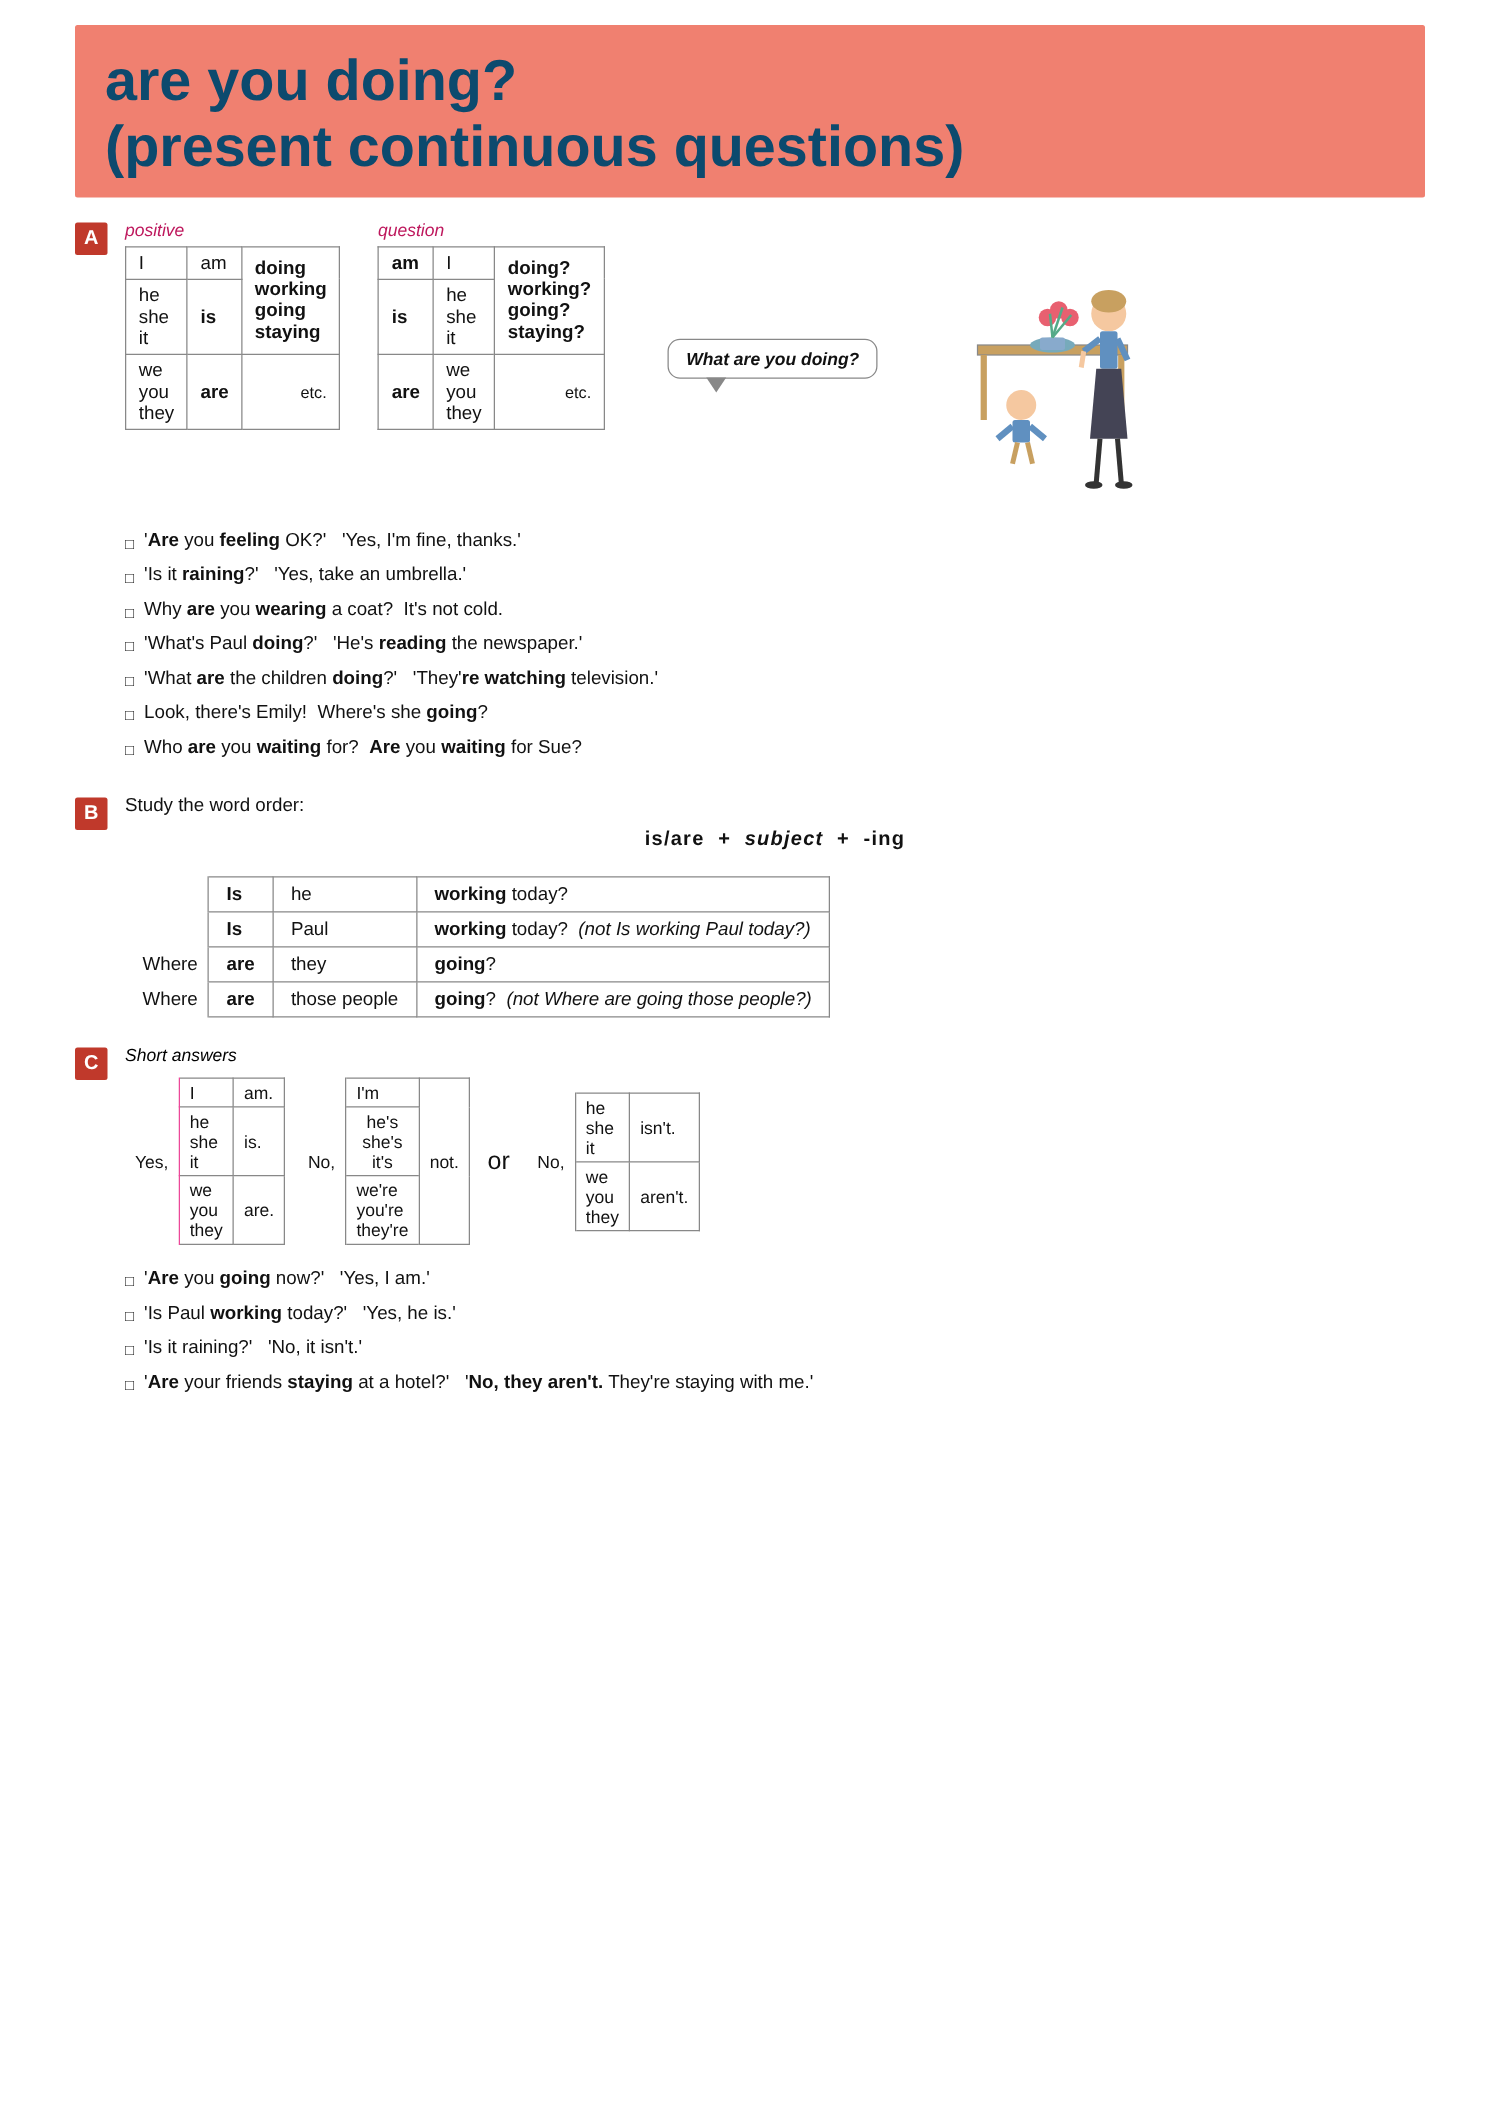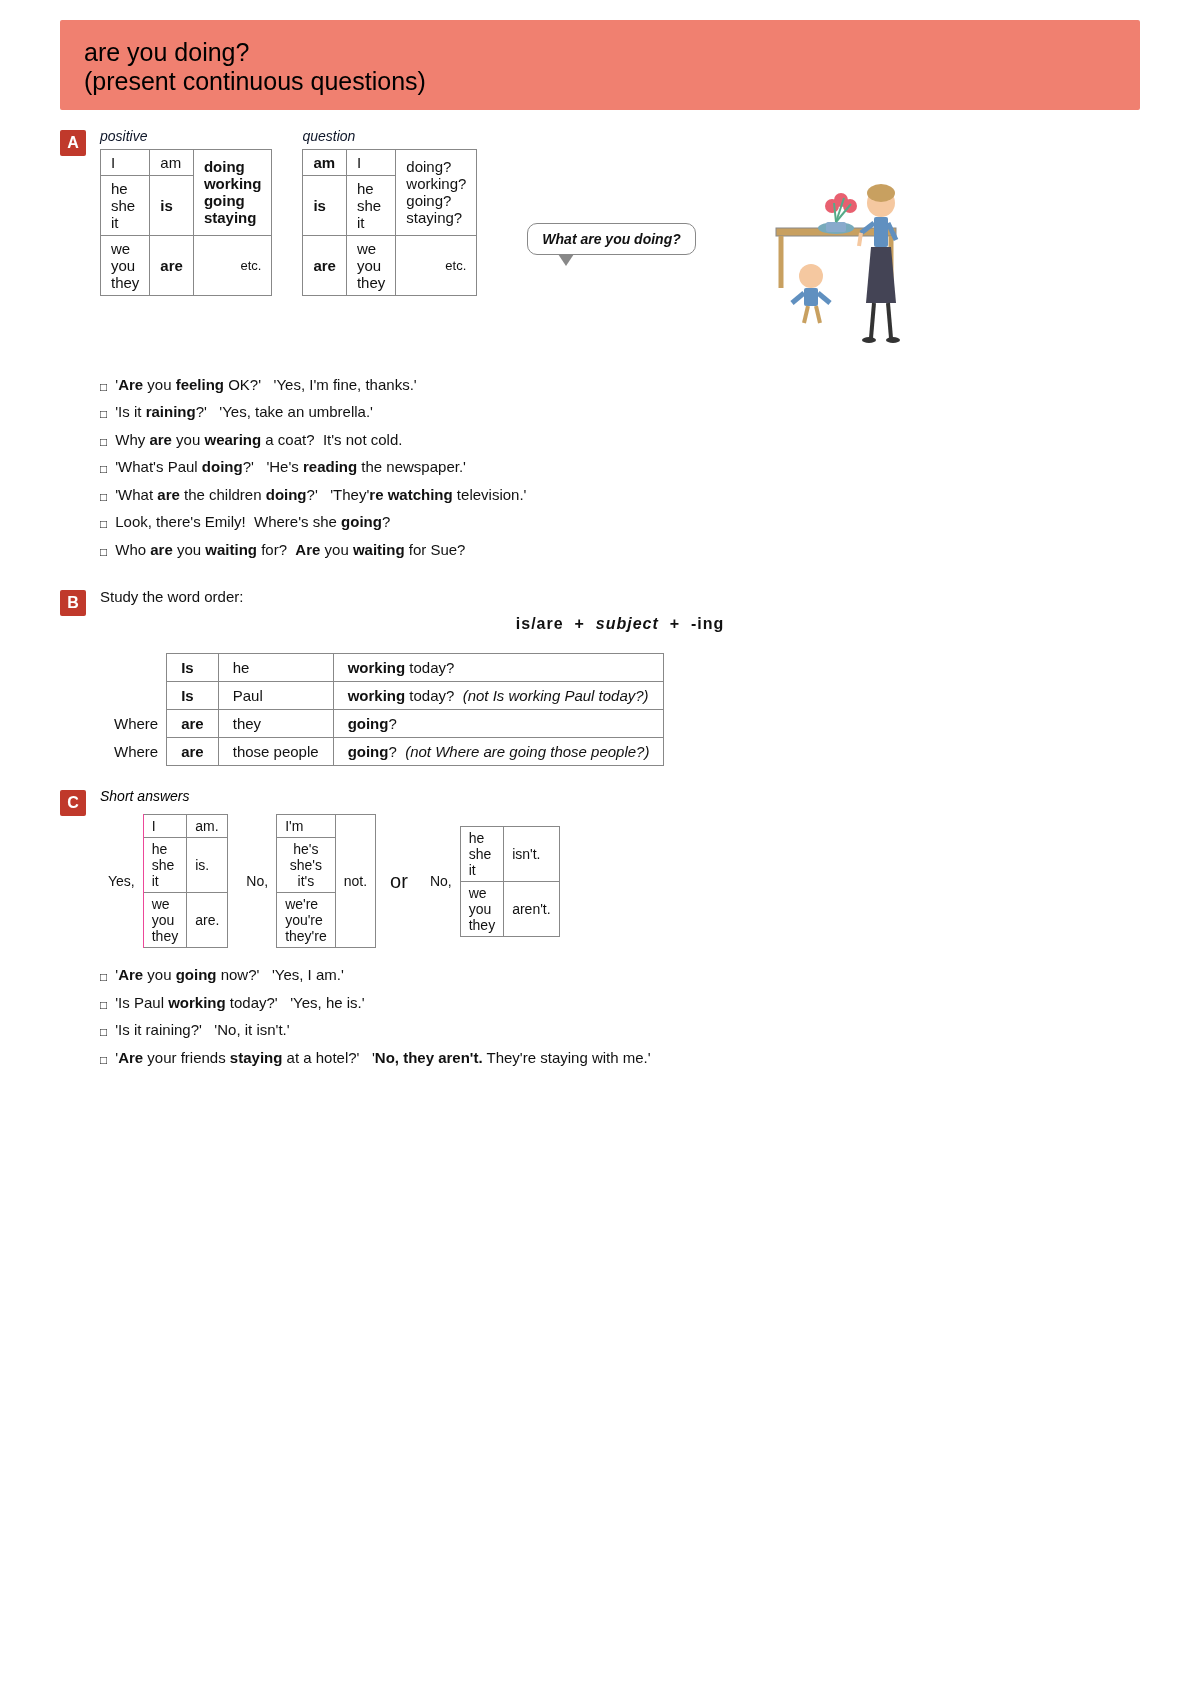--- a/index.html
+++ b/index.html
@@ -18,23 +18,23 @@
     }
 
     
     .header {
       background: #f08070;
       padding: 18px 24px 14px 24px;
       margin-bottom: 18px;
       border-radius: 2px;
     }
     .header h1 {
-      font-size: 25px;
-      font-weight: 400;
-      color: #000000;
+      font-size: 46px;
+      font-weight: 700;
+      color: #0c4a6e;
       line-height: 1.15;
     }
 
     
     .section-row {
       display: flex;
       align-items: flex-start;
       margin-bottom: 22px;
     }
     .section-label {
@@ -64,21 +64,21 @@
     }
     .tables-group {
       display: flex;
       gap: 30px;
       align-items: flex-start;
     }
     .table-label {
       font-style: italic;
       font-size: 14px;
       margin-bottom: 5px;
-      color: #0f172a;
+      color: #be185d;
     }
     table.grammar-table {
       border-collapse: collapse;
       font-size: 15px;
     }
     table.grammar-table td {
       border: 1px solid #888;
       padding: 4px 10px;
       text-align: left;
       vertical-align: middle;
@@ -241,21 +241,21 @@
               </table>
             </div>
 
             <div>
               <div class="table-label">question</div>
               <table class="grammar-table">
                 <tbody>
                   <tr>
                     <td><strong>am</strong></td>
                     <td>I</td>
-                    <td rowspan="2" style="white-space:pre-line; font-weight:normal;">doing?
+                    <td rowspan="2" style="white-space:pre-line; font-weight:bold;">doing?
 working?
 going?
 staying?</td>
                   </tr>
                   <tr>
                     <td><strong>is</strong></td>
                     <td style="white-space:pre-line;">he
 she
 it</td>
                   </tr>

